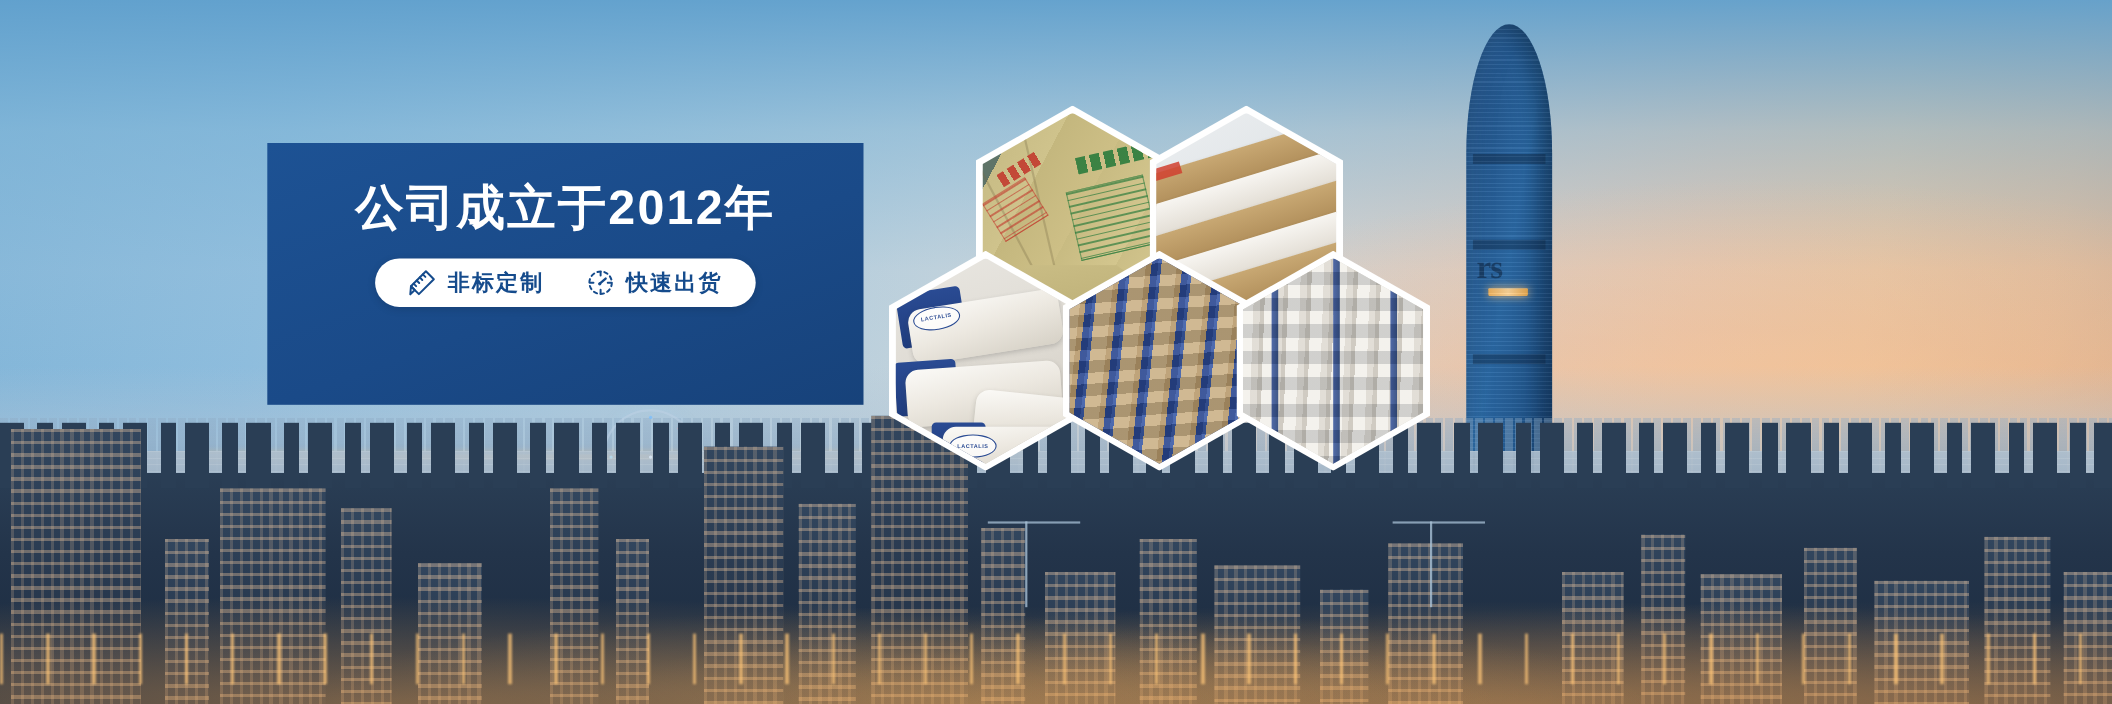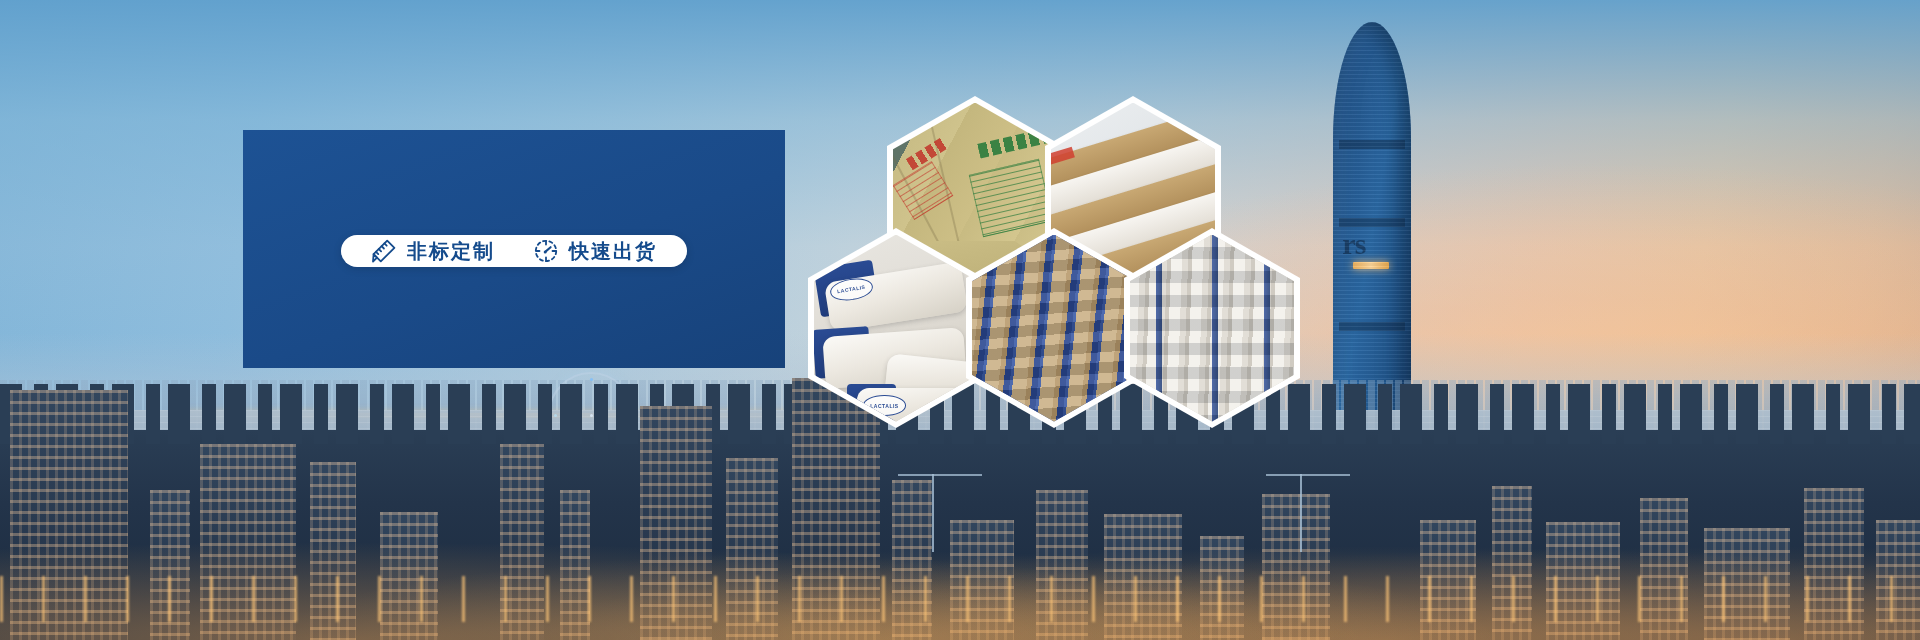--- a/index.html
+++ b/index.html
@@ -183,21 +183,21 @@
   .panel-title {
     position:absolute; left:0; right:0; top:38px;
     text-align:center; color:#fff;
     font-size:44px; font-weight:700; letter-spacing:2px;
     line-height:1;
   }
   .pill {
     position:absolute; left:50%; top:105px; transform:translateX(-50%);
     display:flex; align-items:center; gap:38px;
     background:#fff; border-radius:26px;
-    padding:9px 30px; height:32px;
+    padding:9px 30px; height:44px;
     box-shadow:0 2px 8px rgba(0,0,0,.14);
   }
   .pill-item { display:flex; align-items:center; gap:10px; }
   .pill-item svg { display:block; }
   .pill-label {
     color:#154b8c; font-size:20px; font-weight:700; letter-spacing:2px;
     white-space:nowrap;
   }
   .panel-sub {
     position:absolute; left:0; right:0; top:176px;
@@ -461,20 +461,21 @@
           <span class="rack-post" style="left:16%"></span>
           <span class="rack-post" style="left:50%"></span>
           <span class="rack-post" style="left:82%"></span>
         </div>
       </div>
     </div>
   </div>
 
   <div class="panel">
 
+    <div class="panel-title">公司成立于2012年</div>
 
     <div class="pill">
 
       <div class="pill-item">
         <span>
           <svg width="26" height="26" viewBox="0 0 26 26" fill="none" stroke="#154b8c" stroke-width="1.8" stroke-linecap="round" stroke-linejoin="round">
             <path d="M16.2 2.6l7.2 7.2-13.6 13.6-7.2-7.2z"></path>
             <path d="M13.4 5.4l2.3 2.3M10.6 8.2l2.3 2.3M7.8 11l2.3 2.3M5 13.8l2.3 2.3"></path>
             <path d="M2.6 16.2l3.4 3.4-4.0 4.0z"></path>
           </svg>

